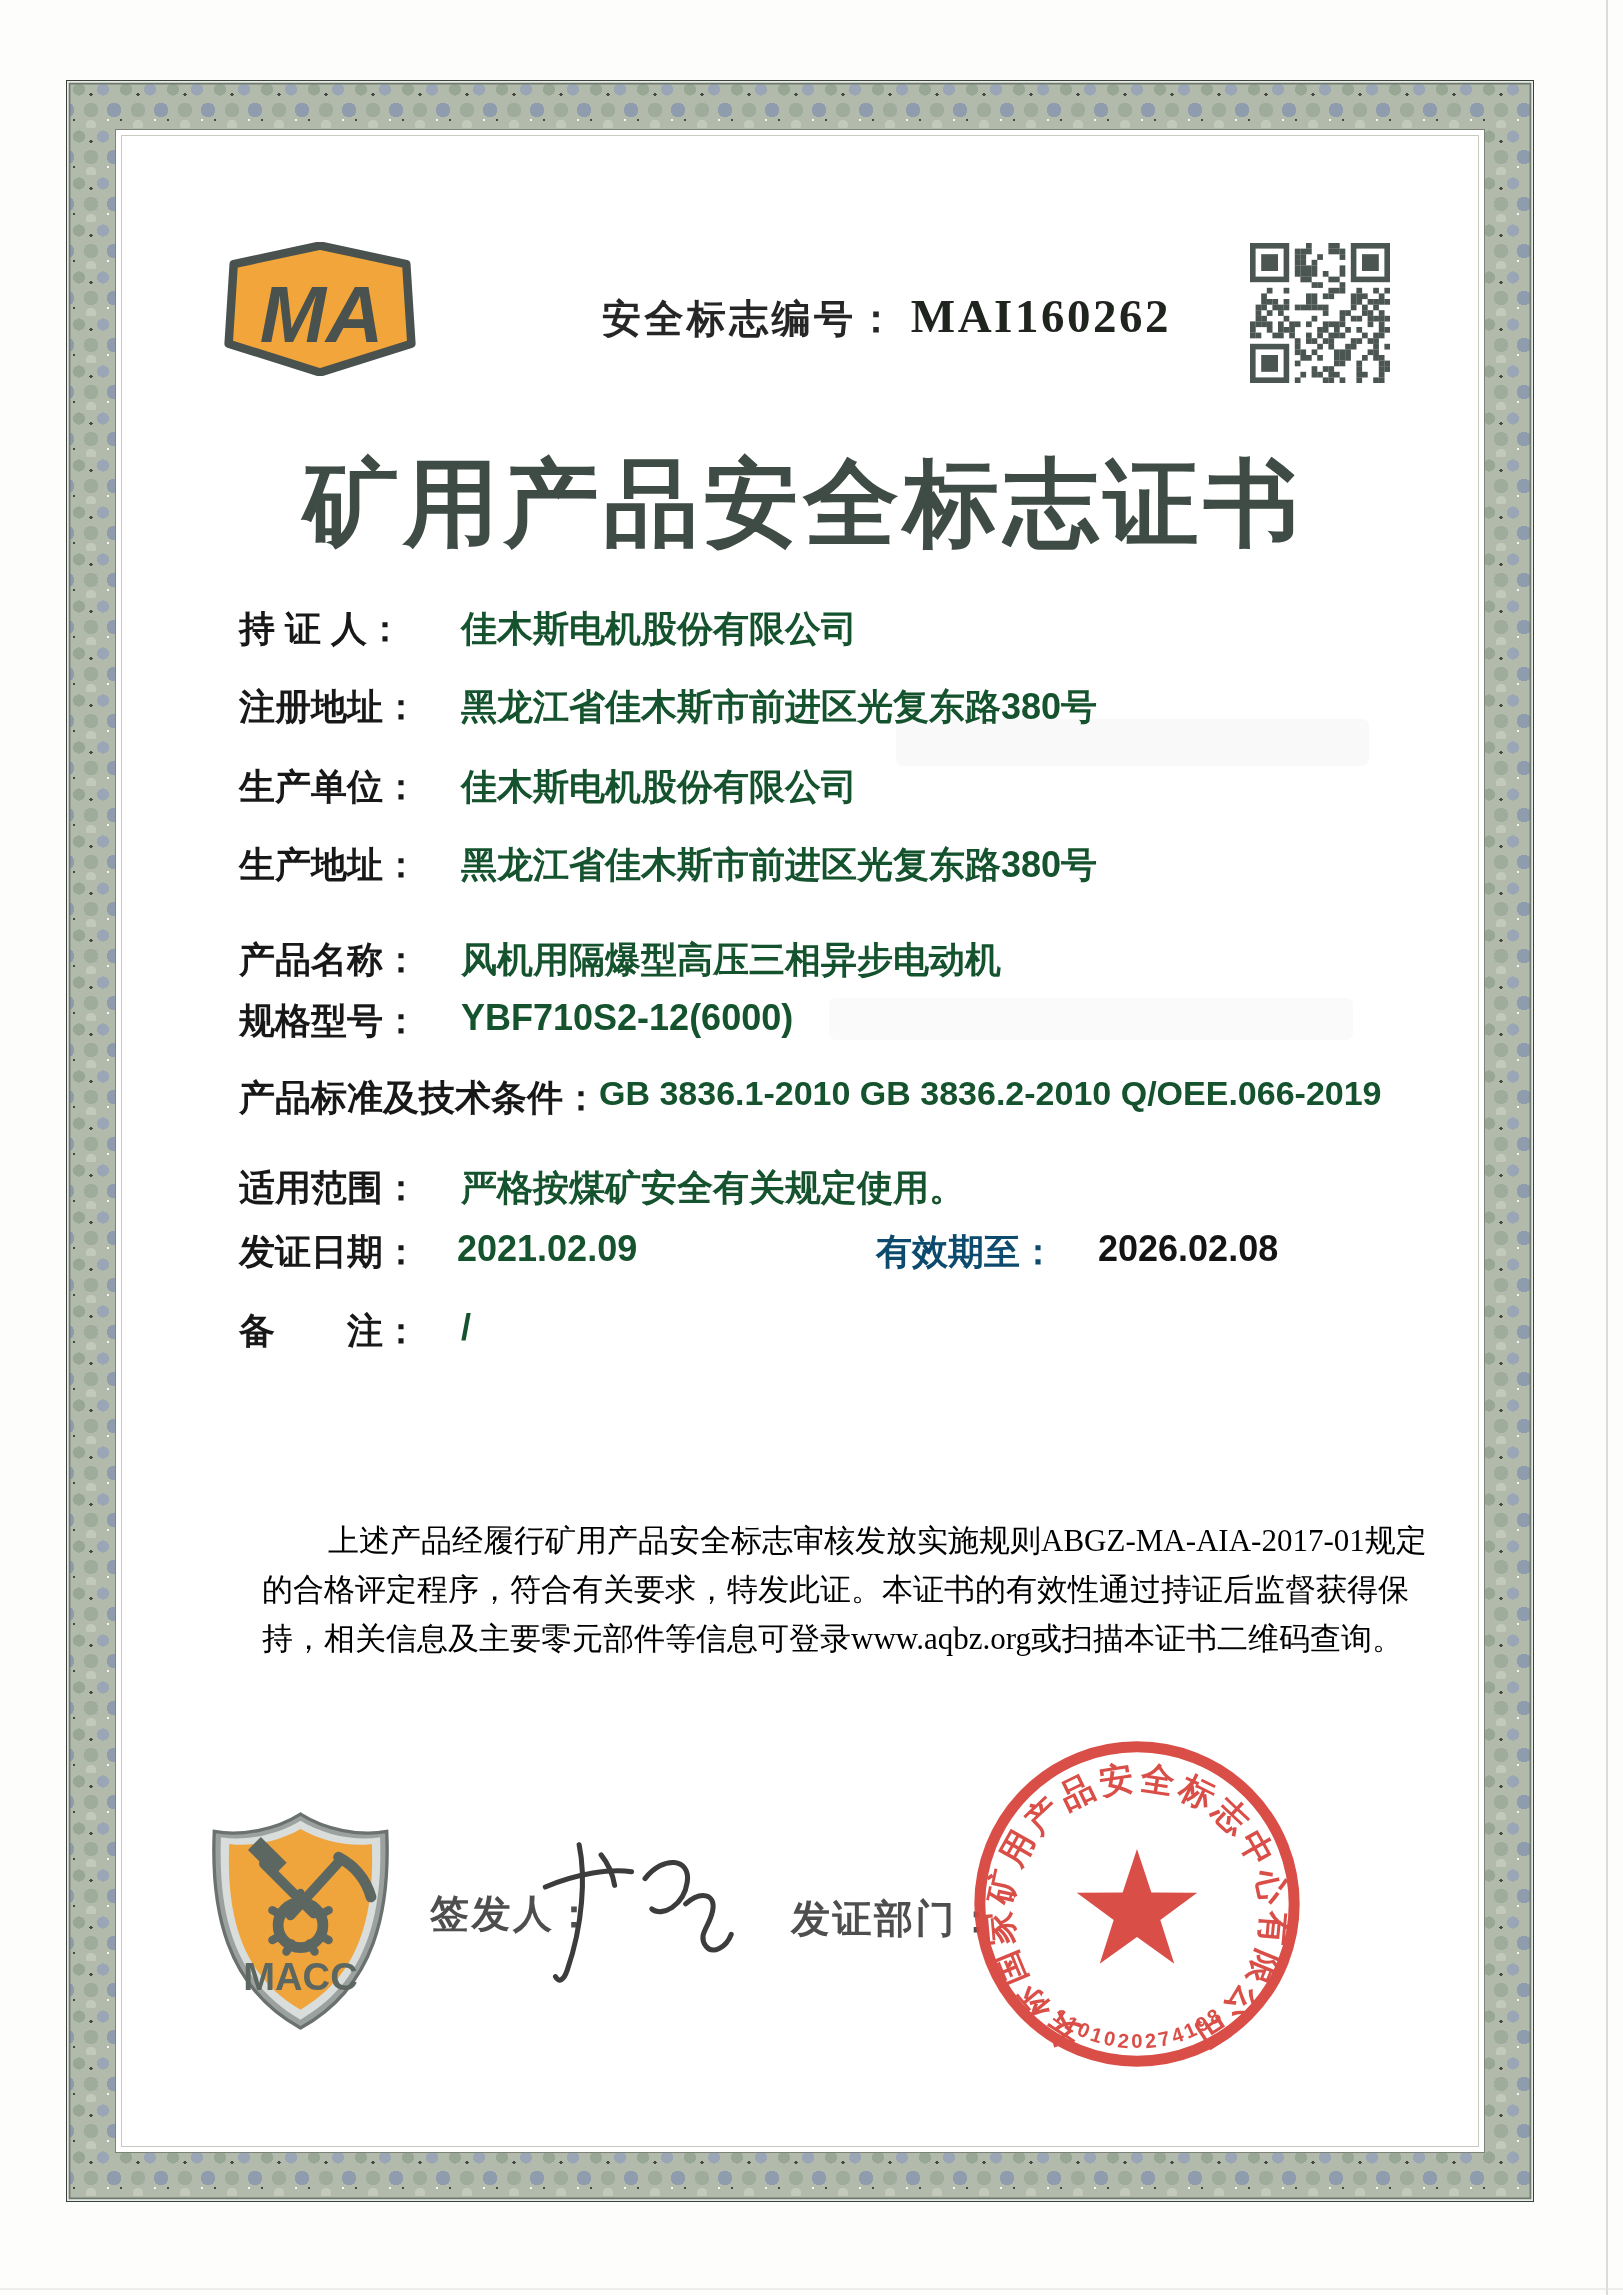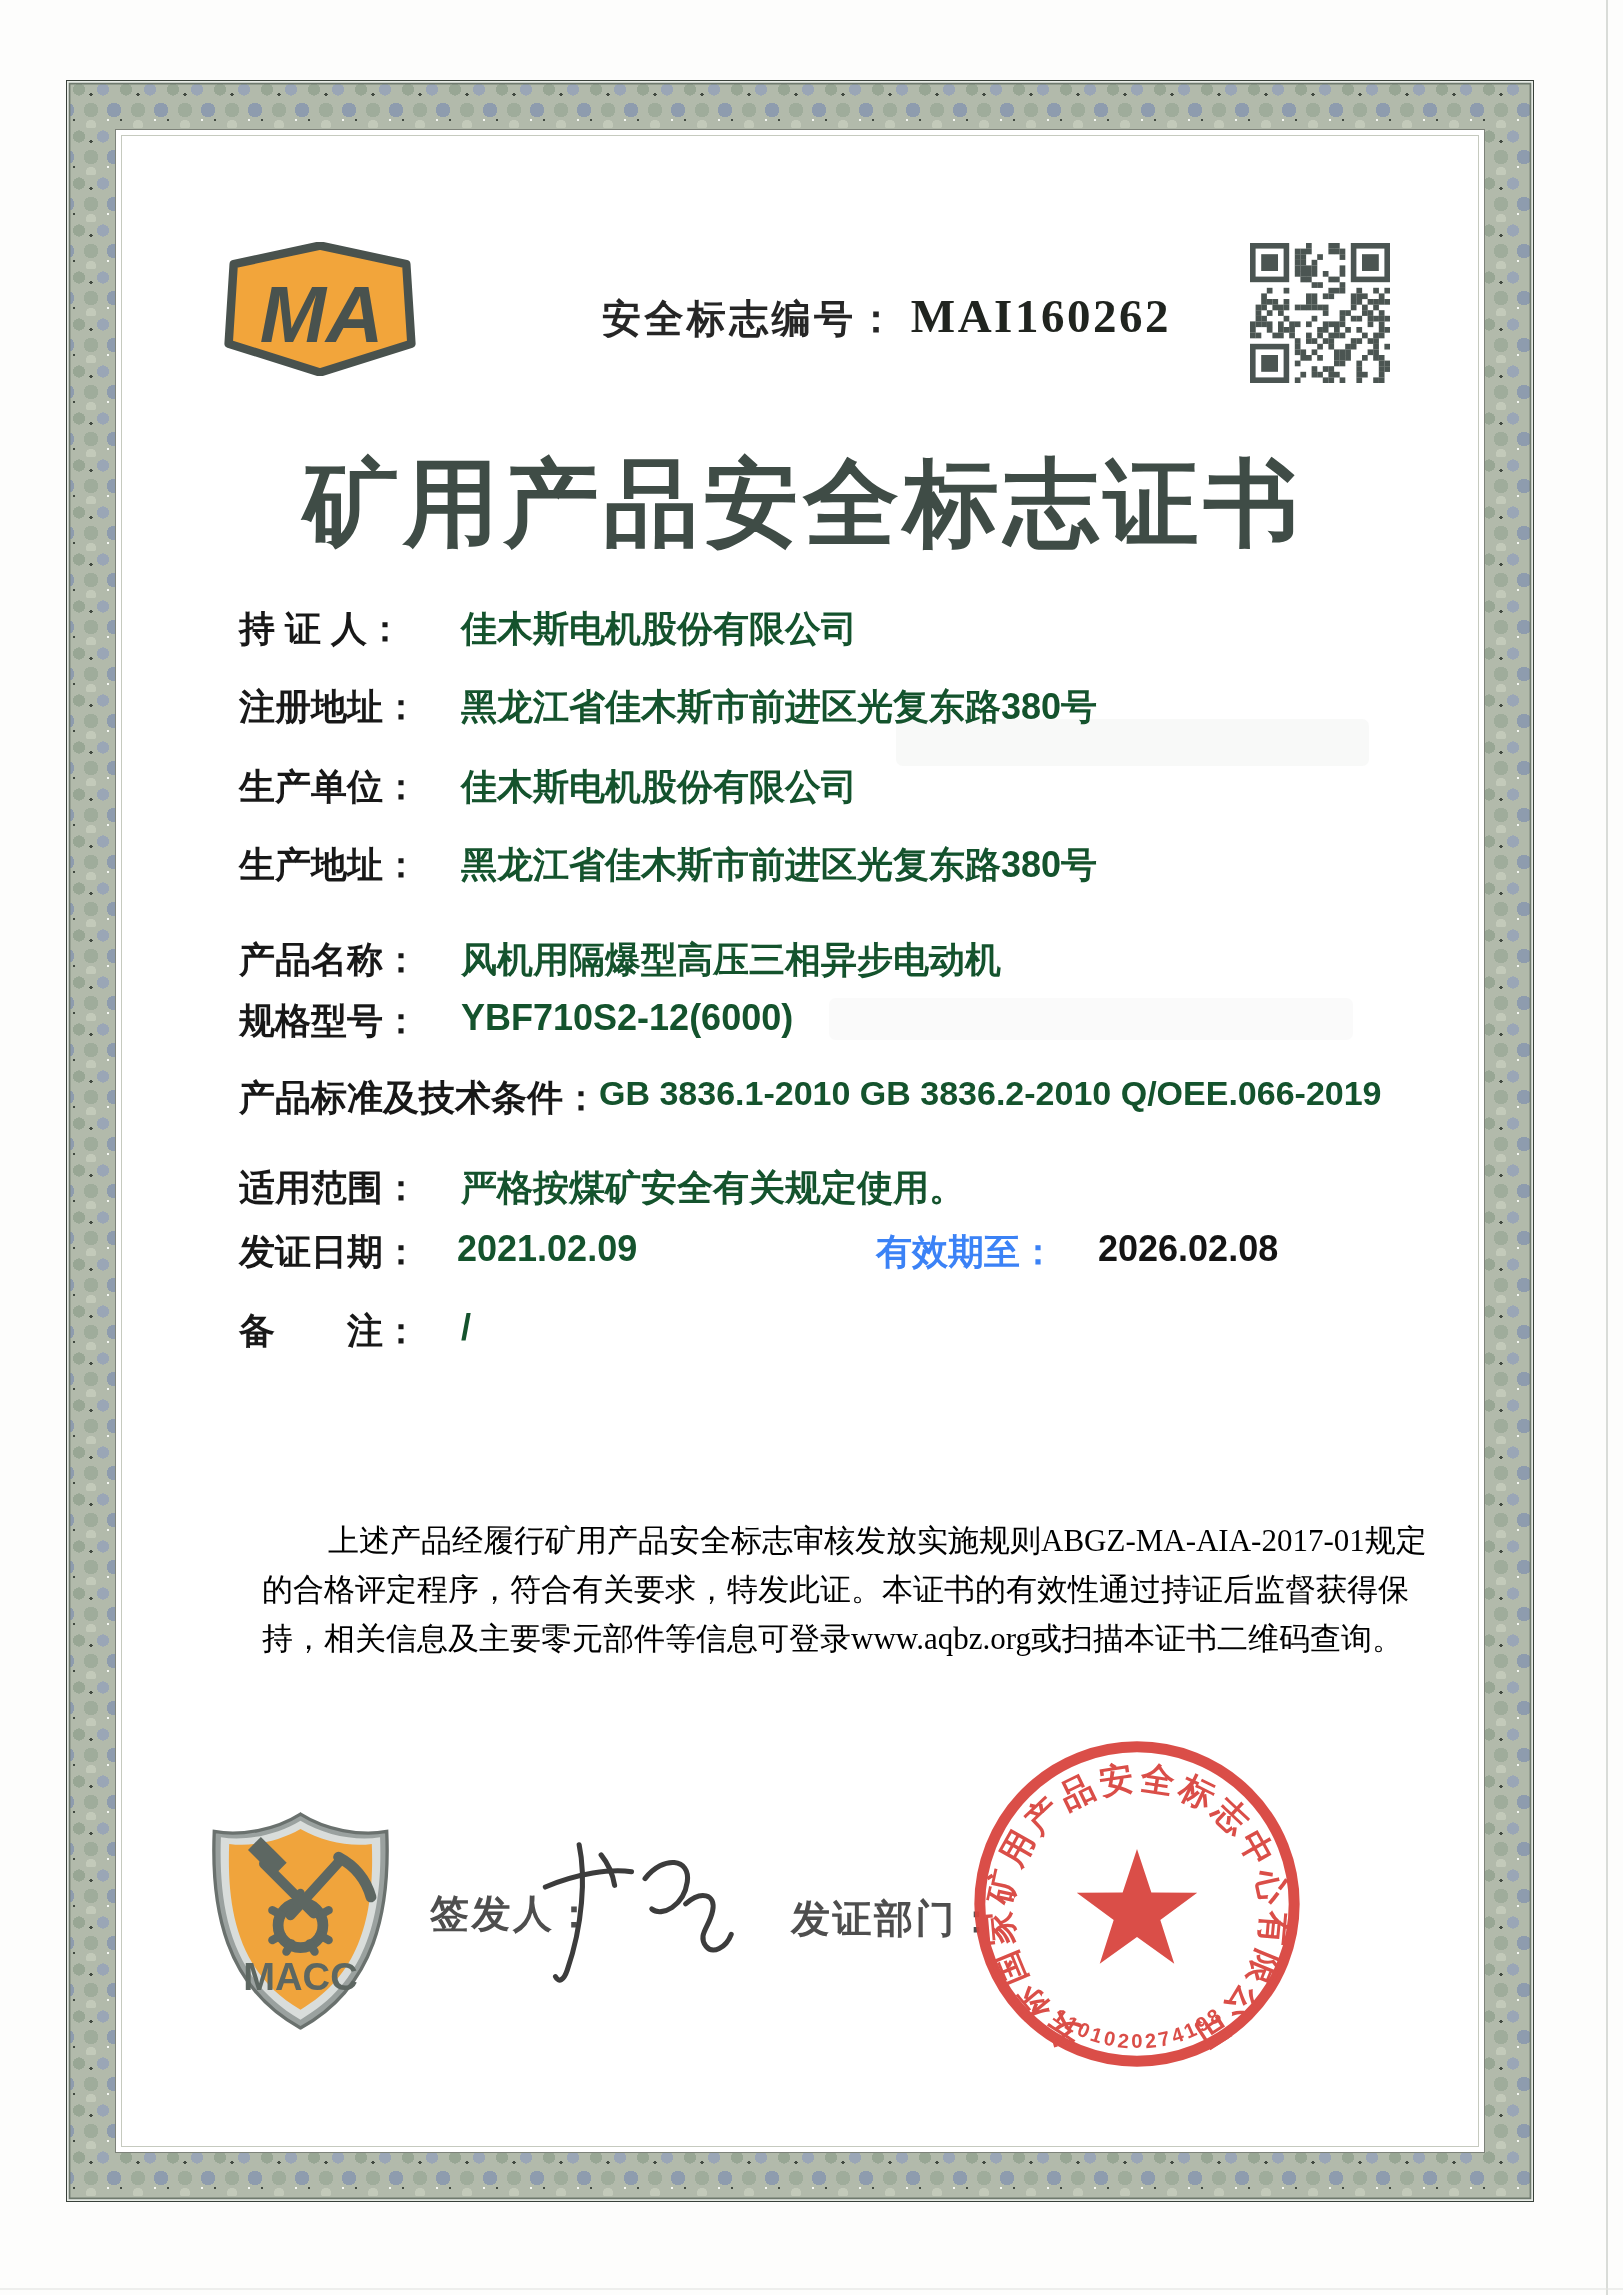--- a/index.html
+++ b/index.html
@@ -36,21 +36,21 @@
   .cert-no .num{font:bold 47px "Liberation Serif",serif;color:#20241f;letter-spacing:2.5px;margin-left:12px;}
   .qr{position:absolute;left:1250px;top:243px;width:140px;height:140px;}
   .title{position:absolute;left:127px;top:441px;width:1353px;text-align:center;
          font:bold 95px "Liberation Serif",serif;color:#3f4c46;letter-spacing:5px;white-space:nowrap;}
 
   
   .frow{position:absolute;left:0;width:1623px;height:44px;white-space:nowrap;}
   .frow .lab{position:absolute;left:239px;font:bold 36px "Liberation Sans",sans-serif;color:#181818;}
   .frow .val{position:absolute;left:461px;font:bold 36px "Liberation Sans",sans-serif;color:#14532d;}
   .frow.std .val{left:599px;font-size:34px;}
-  .frow .lab2{position:absolute;left:876px;font:bold 36px "Liberation Sans",sans-serif;color:#3b82f6;}
+  .frow .lab2{position:absolute;left:876px;font:bold 36px "Liberation Sans",sans-serif;color:#0c4a6e;}
   .frow .val2{position:absolute;left:1098px;font:bold 36px "Liberation Sans",sans-serif;color:#141414;}
 
   
   .para{position:absolute;left:262px;top:1516px;width:1158px;
         font:31px "Liberation Serif",serif;color:#000000;}
   .para .pline{height:49px;line-height:49px;white-space:nowrap;}
   .para .pline.indent{padding-left:66px;}
 
   
   .macc{position:absolute;left:201px;top:1809px;width:199px;height:224px;}

